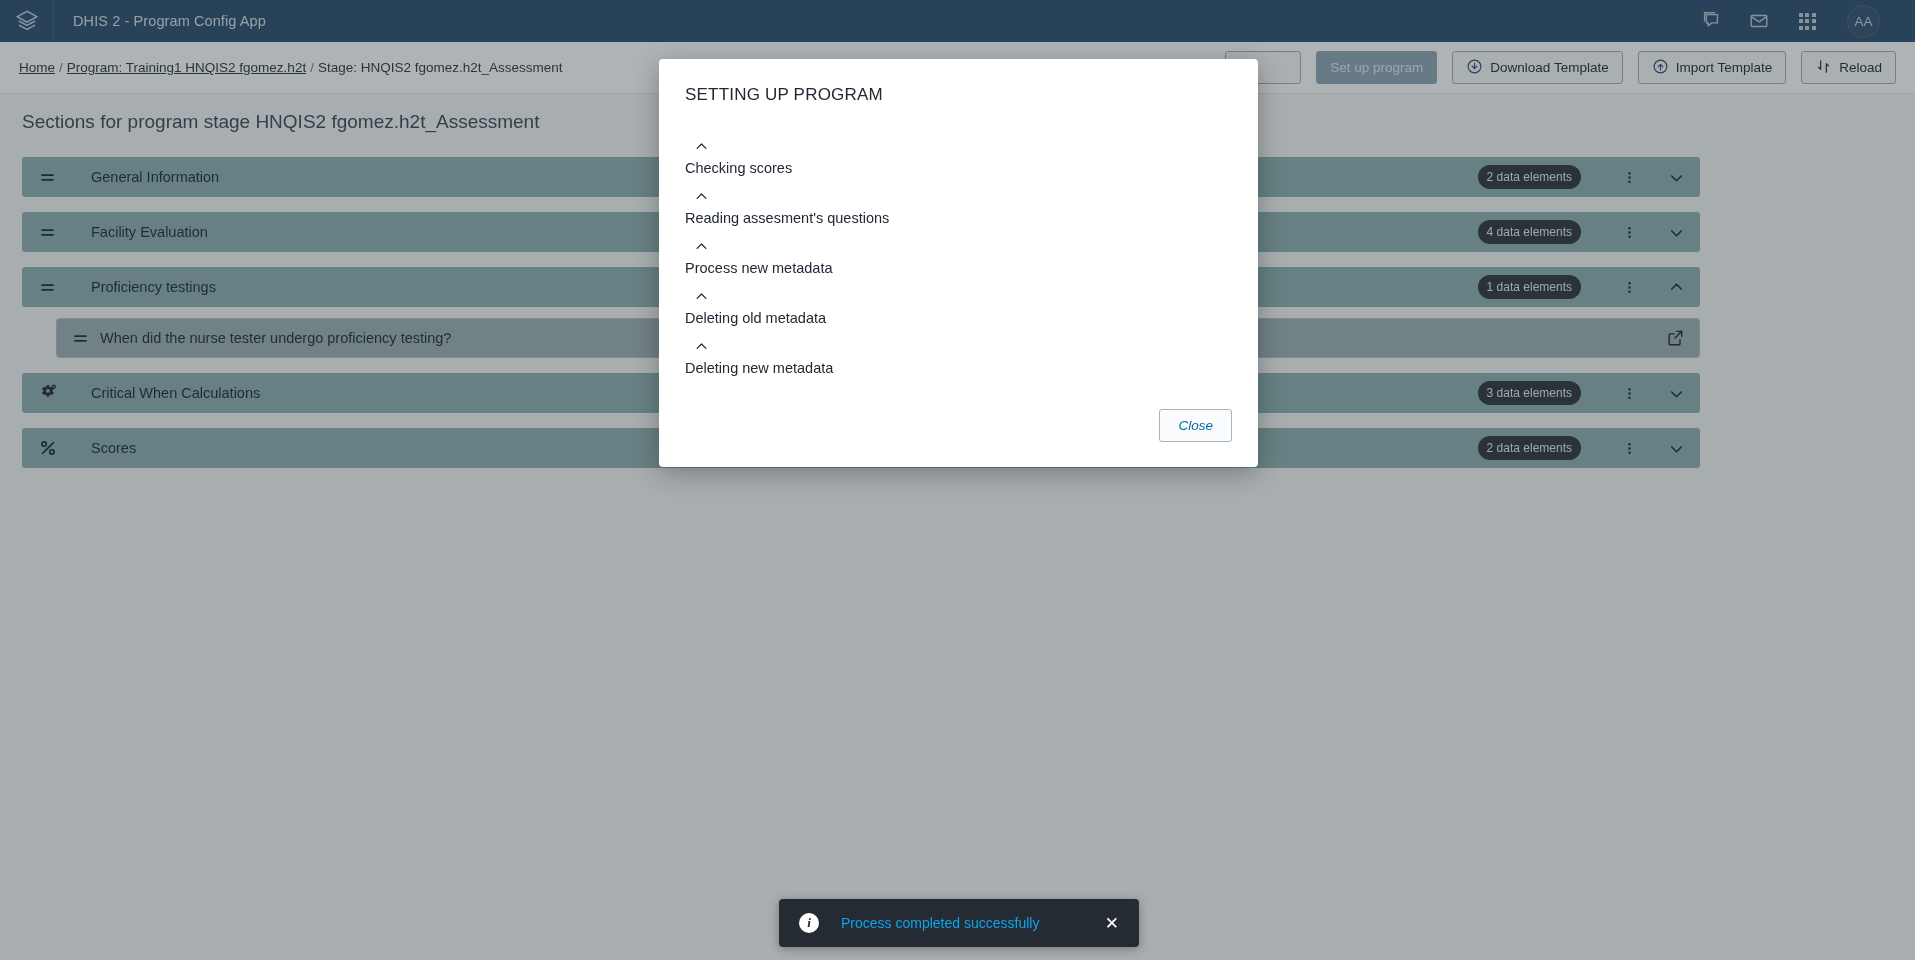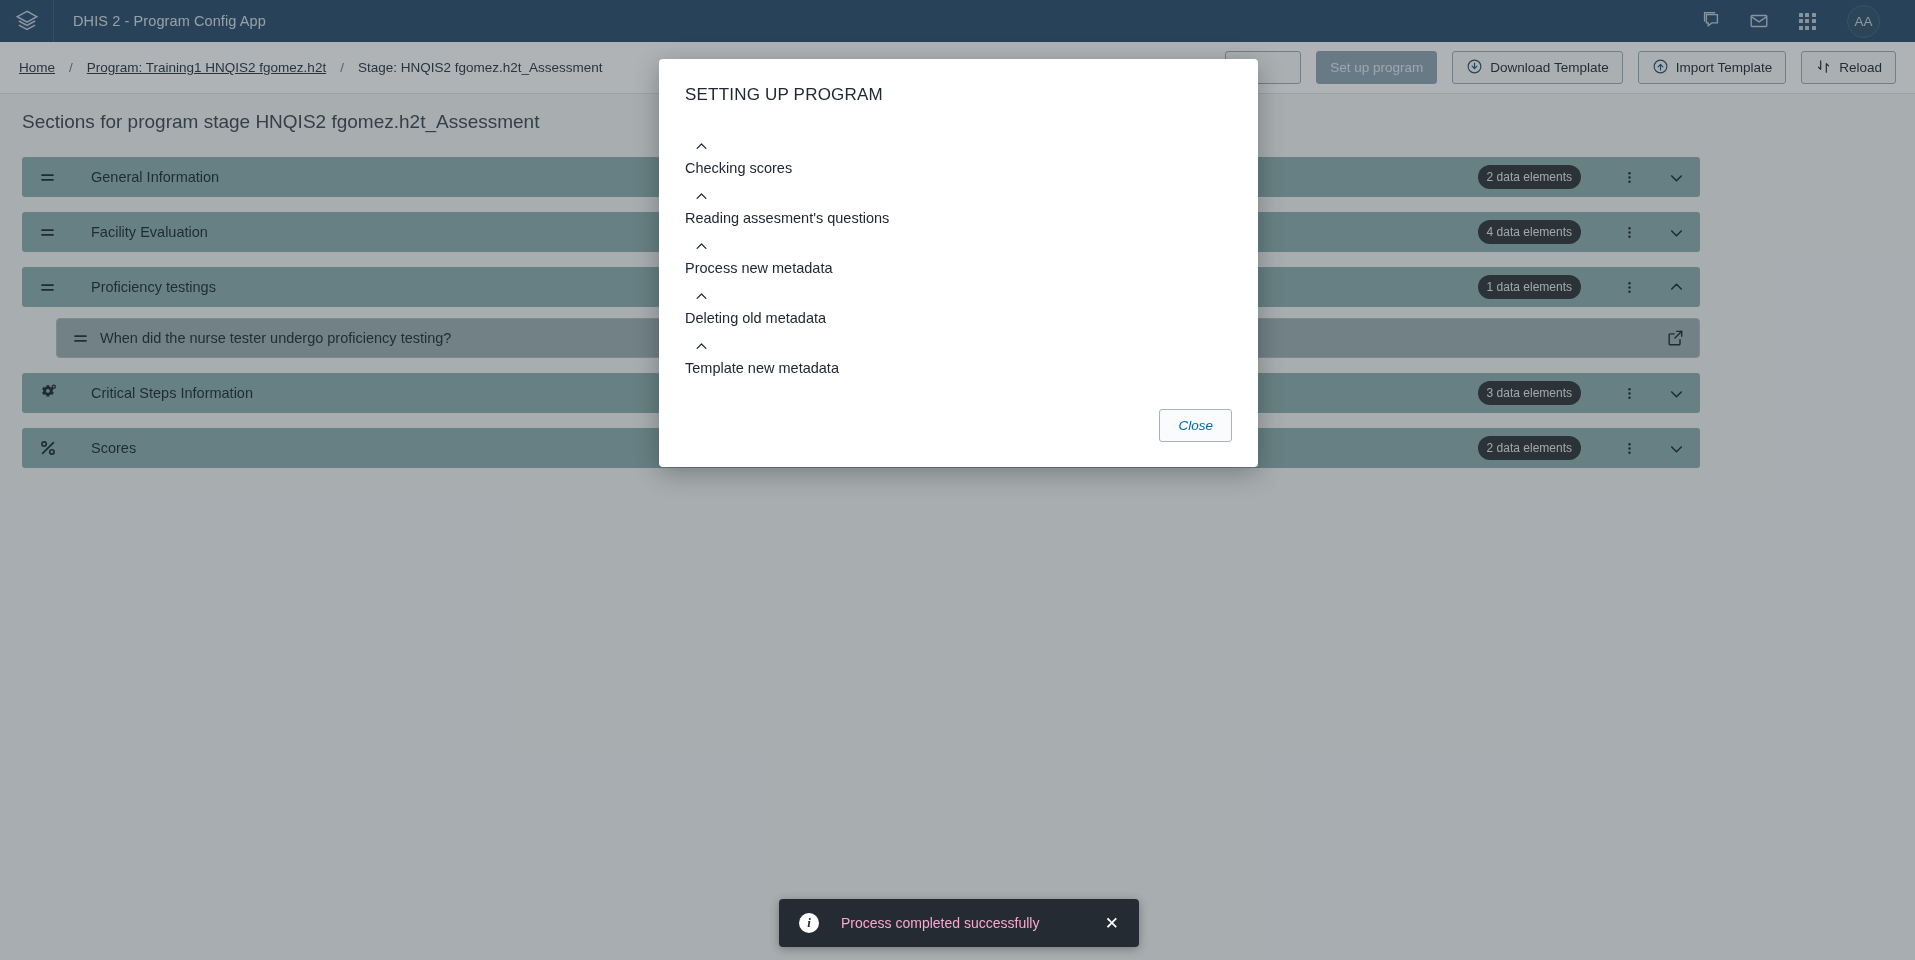--- a/index.html
+++ b/index.html
@@ -52,21 +52,21 @@
   
   .toolbar {
     position: absolute; top: 42px; left: 0;
     width: 1915px; height: 52px;
     background: #ffffff;
     border-bottom: 1px solid #e3e7ea;
     display: flex; align-items: center;
     padding: 0 19px;
     z-index: 3;
   }
-  .crumbs { display: flex; align-items: center; gap: 14px; font-size: 13.5px; color: #2b3b47; }
+  .crumbs { display: flex; align-items: center; gap: 4px; font-size: 13.5px; color: #2b3b47; }
   .crumb-link { color: #2b3b47; text-decoration: underline; cursor: pointer; }
   .crumb-static { color: #2b3b47; }
   .crumb-sep { color: #6e8090; }
   .tb-spacer { flex: 1 1 auto; }
   .tb-actions { display: flex; align-items: center; gap: 15px; }
   .btn {
     height: 33px; border-radius: 3px;
     border: 1px solid #a0adba;
     background: #f8f9fa;
     color: #21303d;
@@ -166,21 +166,21 @@
     z-index: 30;
     box-shadow: 0 2px 10px rgba(0,0,0,.3);
   }
   .toast-info {
     width: 20px; height: 20px; border-radius: 50%;
     background: #fff; color: #252b33;
     font-size: 13px; font-weight: bold; font-style: italic;
     display: flex; align-items: center; justify-content: center;
     font-family: "Liberation Serif", serif;
   }
-  .toast-msg { color: #f9a8d4; font-size: 14px; padding-left: 22px; flex: 1 1 auto; }
+  .toast-msg { color: #0ea5e9; font-size: 14px; padding-left: 22px; flex: 1 1 auto; }
   .toast-x { color: #fff; font-size: 17px; cursor: pointer; line-height: 1; padding: 4px; }
 </style>
 </head>
 <body>
 
 <div id="app">
 
   <div class="headerbar">
     <div class="hb-logo">
       <svg width="26" height="26" viewBox="0 0 24 24" fill="none" stroke="#c5d2dc" stroke-width="1.4">
@@ -359,21 +359,21 @@
 
       <div class="section-row">
         <span class="sec-handle">
           <svg width="20" height="20" viewBox="0 0 24 24" fill="#1f2b33">
             <path d="M10.2 2.6 9.9 4.5a5.6 5.6 0 0 0-1.5.85L6.6 4.6 4.9 7.4l1.5 1.2a5.6 5.6 0 0 0 0 1.7l-1.5 1.2 1.7 2.8 1.8-.75c.45.36.96.65 1.5.85l.3 1.9h3.4l.3-1.9c.54-.2 1.05-.49 1.5-.85l1.8.75 1.7-2.8-1.5-1.2a5.6 5.6 0 0 0 0-1.7l1.5-1.2-1.7-2.8-1.8.75a5.6 5.6 0 0 0-1.5-.85l-.3-1.9z"></path>
             <circle cx="11.9" cy="9.45" r="2.3" fill="#8fb0b1"></circle>
             <circle cx="19" cy="4.4" r="2.6"></circle>
             <circle cx="19" cy="4.4" r="1" fill="#8fb0b1"></circle>
           </svg>
         </span>
-        <span class="sec-label">Critical Steps Information</span>
+        <span class="sec-label">Critical When Calculations</span>
         <span class="sec-spacer"></span>
         <span class="badge">3 data elements</span>
         <span class="icon-btn">
           <svg width="17" height="17" viewBox="0 0 24 24" fill="#1f2b33">
               <circle cx="12" cy="6" r="1.7"></circle>
               <circle cx="12" cy="12" r="1.7"></circle>
               <circle cx="12" cy="18" r="1.7"></circle>
             </svg>
         </span>
         <span class="icon-btn">
@@ -451,21 +451,21 @@
       </div>
       <div class="step-label">Deleting old metadata</div>
     </div>
 
     <div class="step">
       <div class="step-chev">
         <svg width="15" height="15" viewBox="0 0 24 24" fill="none" stroke="#212934" stroke-width="2" stroke-linecap="round" stroke-linejoin="round">
             <path d="M5 15l7-7 7 7"></path>
           </svg>
       </div>
-      <div class="step-label">Template new metadata</div>
+      <div class="step-label">Deleting new metadata</div>
     </div>
 
     <div class="modal-footer">
       <button class="btn-close">Close</button>
     </div>
   </div>
 
   <div class="toast">
     <span class="toast-info">i</span>
     <span class="toast-msg">Process completed successfully</span>

